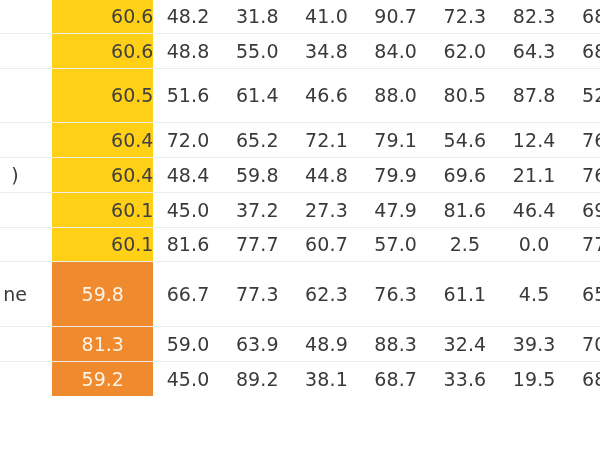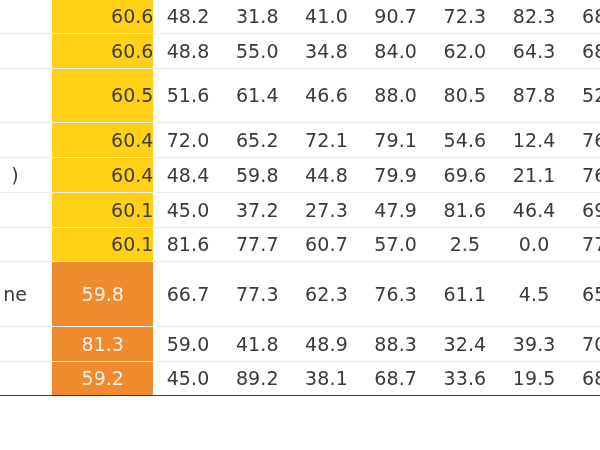--- a/index.html
+++ b/index.html
@@ -35,21 +35,21 @@
     text-align: center;
     font-size: 19px;
     color: #3a3a3a;
     font-family: "DejaVu Sans", "Liberation Sans", sans-serif;
     font-weight: 400;
     white-space: nowrap;
     background: #ffffff;
     border-bottom: 1px solid #ececec;
   }
   table.data-grid tr.row-last td {
-    border-bottom: 3px solid #7f1d1d;
+    border-bottom: 1px solid #7f1d1d;
   }
   
   col.col-label   { width: 62px;  }
   col.col-key     { width: 85px;  }
   col.col-data    { width: 58px;  }
 
   td.cell-label {
     text-align: right;
     padding-right: 7px;
     font-size: 19px;
@@ -181,21 +181,21 @@
           <td class="cell-data">62.3</td>
           <td class="cell-data">76.3</td>
           <td class="cell-data">61.1</td>
           <td class="cell-data">4.5</td>
           <td class="cell-data">65.4</td>
         </tr>
         <tr style="height: 35px;">
           <td class="cell-label"></td>
           <td class="cell-key tier-orange">81.3</td>
           <td class="cell-data">59.0</td>
-          <td class="cell-data">41.8</td>
+          <td class="cell-data">63.9</td>
           <td class="cell-data">48.9</td>
           <td class="cell-data">88.3</td>
           <td class="cell-data">32.4</td>
           <td class="cell-data">39.3</td>
           <td class="cell-data">70.1</td>
         </tr>
         <tr class="row-last" style="height: 35px;">
           <td class="cell-label"></td>
           <td class="cell-key tier-orange">59.2</td>
           <td class="cell-data">45.0</td>

